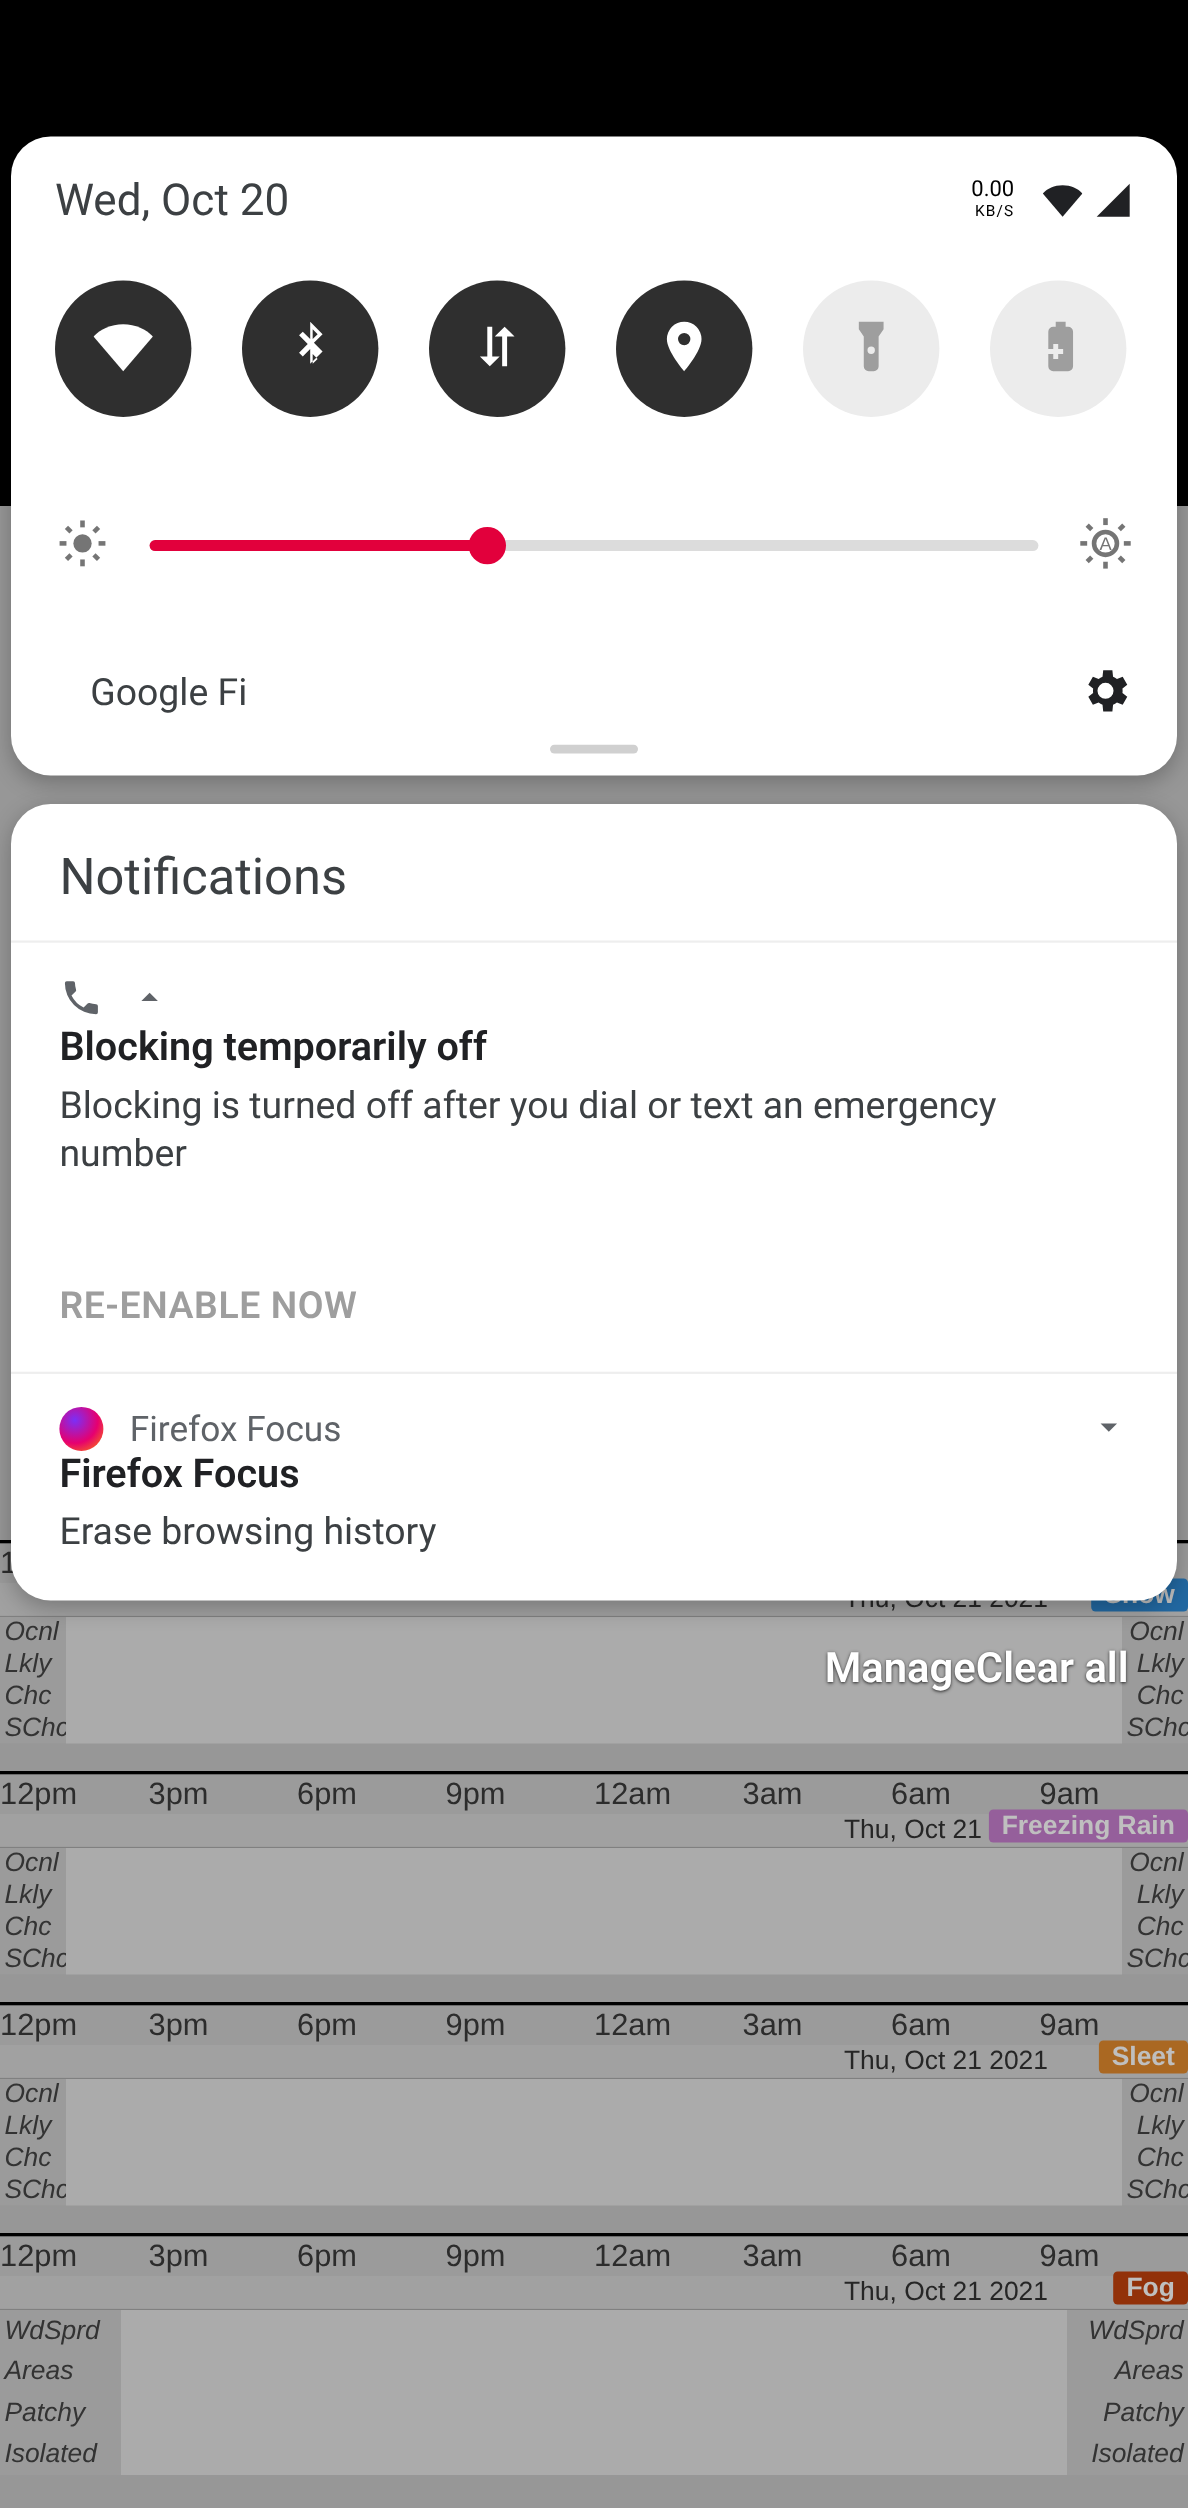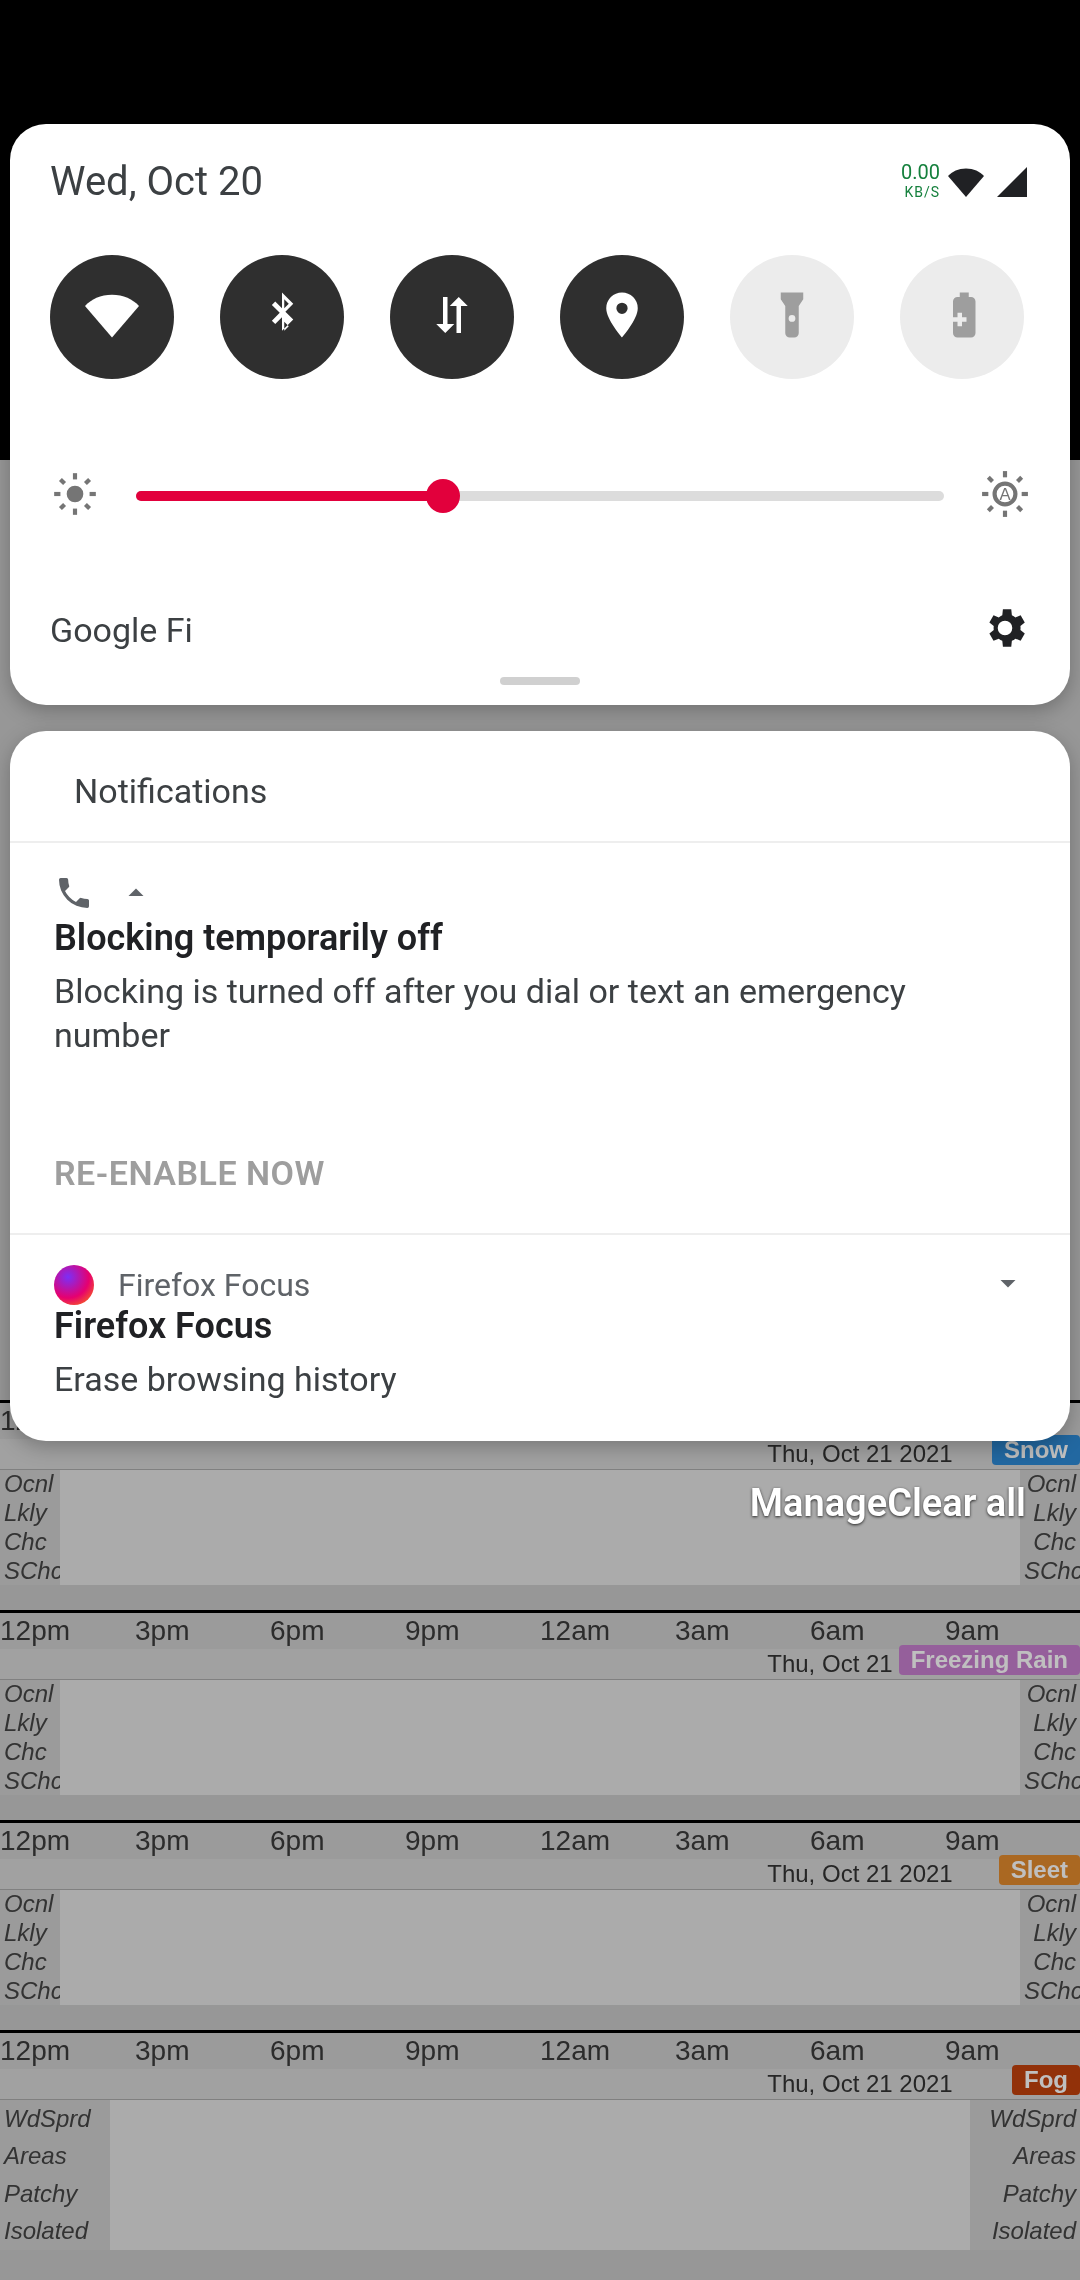--- a/index.html
+++ b/index.html
@@ -38,21 +38,21 @@
   
   .shade {
     position:absolute; top:124px; left:10px; right:10px;
   }
   .qs-panel {
     background:#fff; border-radius:36px; padding:34px 40px 20px;
     box-shadow:0 6px 20px rgba(0,0,0,0.25);
   }
   .qs-header { display:flex; align-items:center; }
   .qs-date { font-size:40px; color:#3c4043; flex:1; }
-  .net-rate { font-size:20px; color:#15803d; text-align:right; line-height:18px; margin-right:8px;}
+  .net-rate { font-size:20px; color:#000000; text-align:right; line-height:18px; margin-right:26px;}
   .net-rate small{ font-size:14px; letter-spacing:1px;}
   .status-icons { display:flex; align-items:center; gap:10px; }
   .status-icons svg { display:block; }
   .qs-tiles { display:flex; gap:46px; margin-top:50px; }
   .tile {
     width:124px; height:124px; border-radius:62px;
     display:flex; align-items:center; justify-content:center;
   }
   .tile.on  { background:#2f2f2f; color:#fff; }
   .tile.off { background:#ececec; color:#9e9e9e; }
@@ -60,31 +60,31 @@
   .brightness-row { display:flex; align-items:center; gap:36px; margin-top:90px; }
   .bico { color:#757575; }
   .bico svg{ width:50px; height:50px;}
   .slider { flex:1; height:10px; background:#dcdcdc; border-radius:6px; position:relative; }
   .slider-fill { position:absolute; left:0; top:0; bottom:0; width:38%; background:#e2003c; border-radius:6px; }
   .slider-thumb {
     position:absolute; top:50%; left:38%; width:34px; height:34px; margin:-17px 0 0 -17px;
     background:#e2003c; border-radius:50%;
   }
   .qs-footer { display:flex; align-items:center; margin-top:80px; }
-  .carrier { font-size:34px; color:#3c4043; flex:1; }
+  .carrier { font-size:34px; color:#3c4043; flex:1;margin-left:32px; }
   .gear { color:#202124; }
   .gear svg{ width:50px; height:50px; }
   .grab { width:80px; height:8px; background:#d0d0d0; border-radius:4px; margin:20px auto 0; }
 
   .notif-panel {
     background:#fff; border-radius:36px; margin-top:26px;
     box-shadow:0 6px 20px rgba(0,0,0,0.25);
     overflow:hidden;
   }
-  .notif-section-header { font-size:34px; color:#3c4043; padding:40px 64px 30px; }
+  .notif-section-header { font-size:46px; color:#3c4043; padding:40px 44px 30px; }
   .divider { height:2px; background:#eee; }
   .notif { padding:30px 44px 40px; }
   .notif-app-row { display:flex; align-items:center; gap:24px; }
   .notif-app-name { font-size:32px; color:#5f6368; flex:1; }
   .chev { color:#5f6368; }
   .chev svg{width:36px;height:36px;}
   .notif-title { font-size:36px; font-weight:600; color:#202124; }
   .notif-body  { font-size:34px; color:#3c4043; margin-top:10px; line-height:44px;}
   .notif-action { font-size:34px; font-weight:600; color:#9e9e9e; letter-spacing:0.5px; margin-top:96px; }
   .ff-icon {

